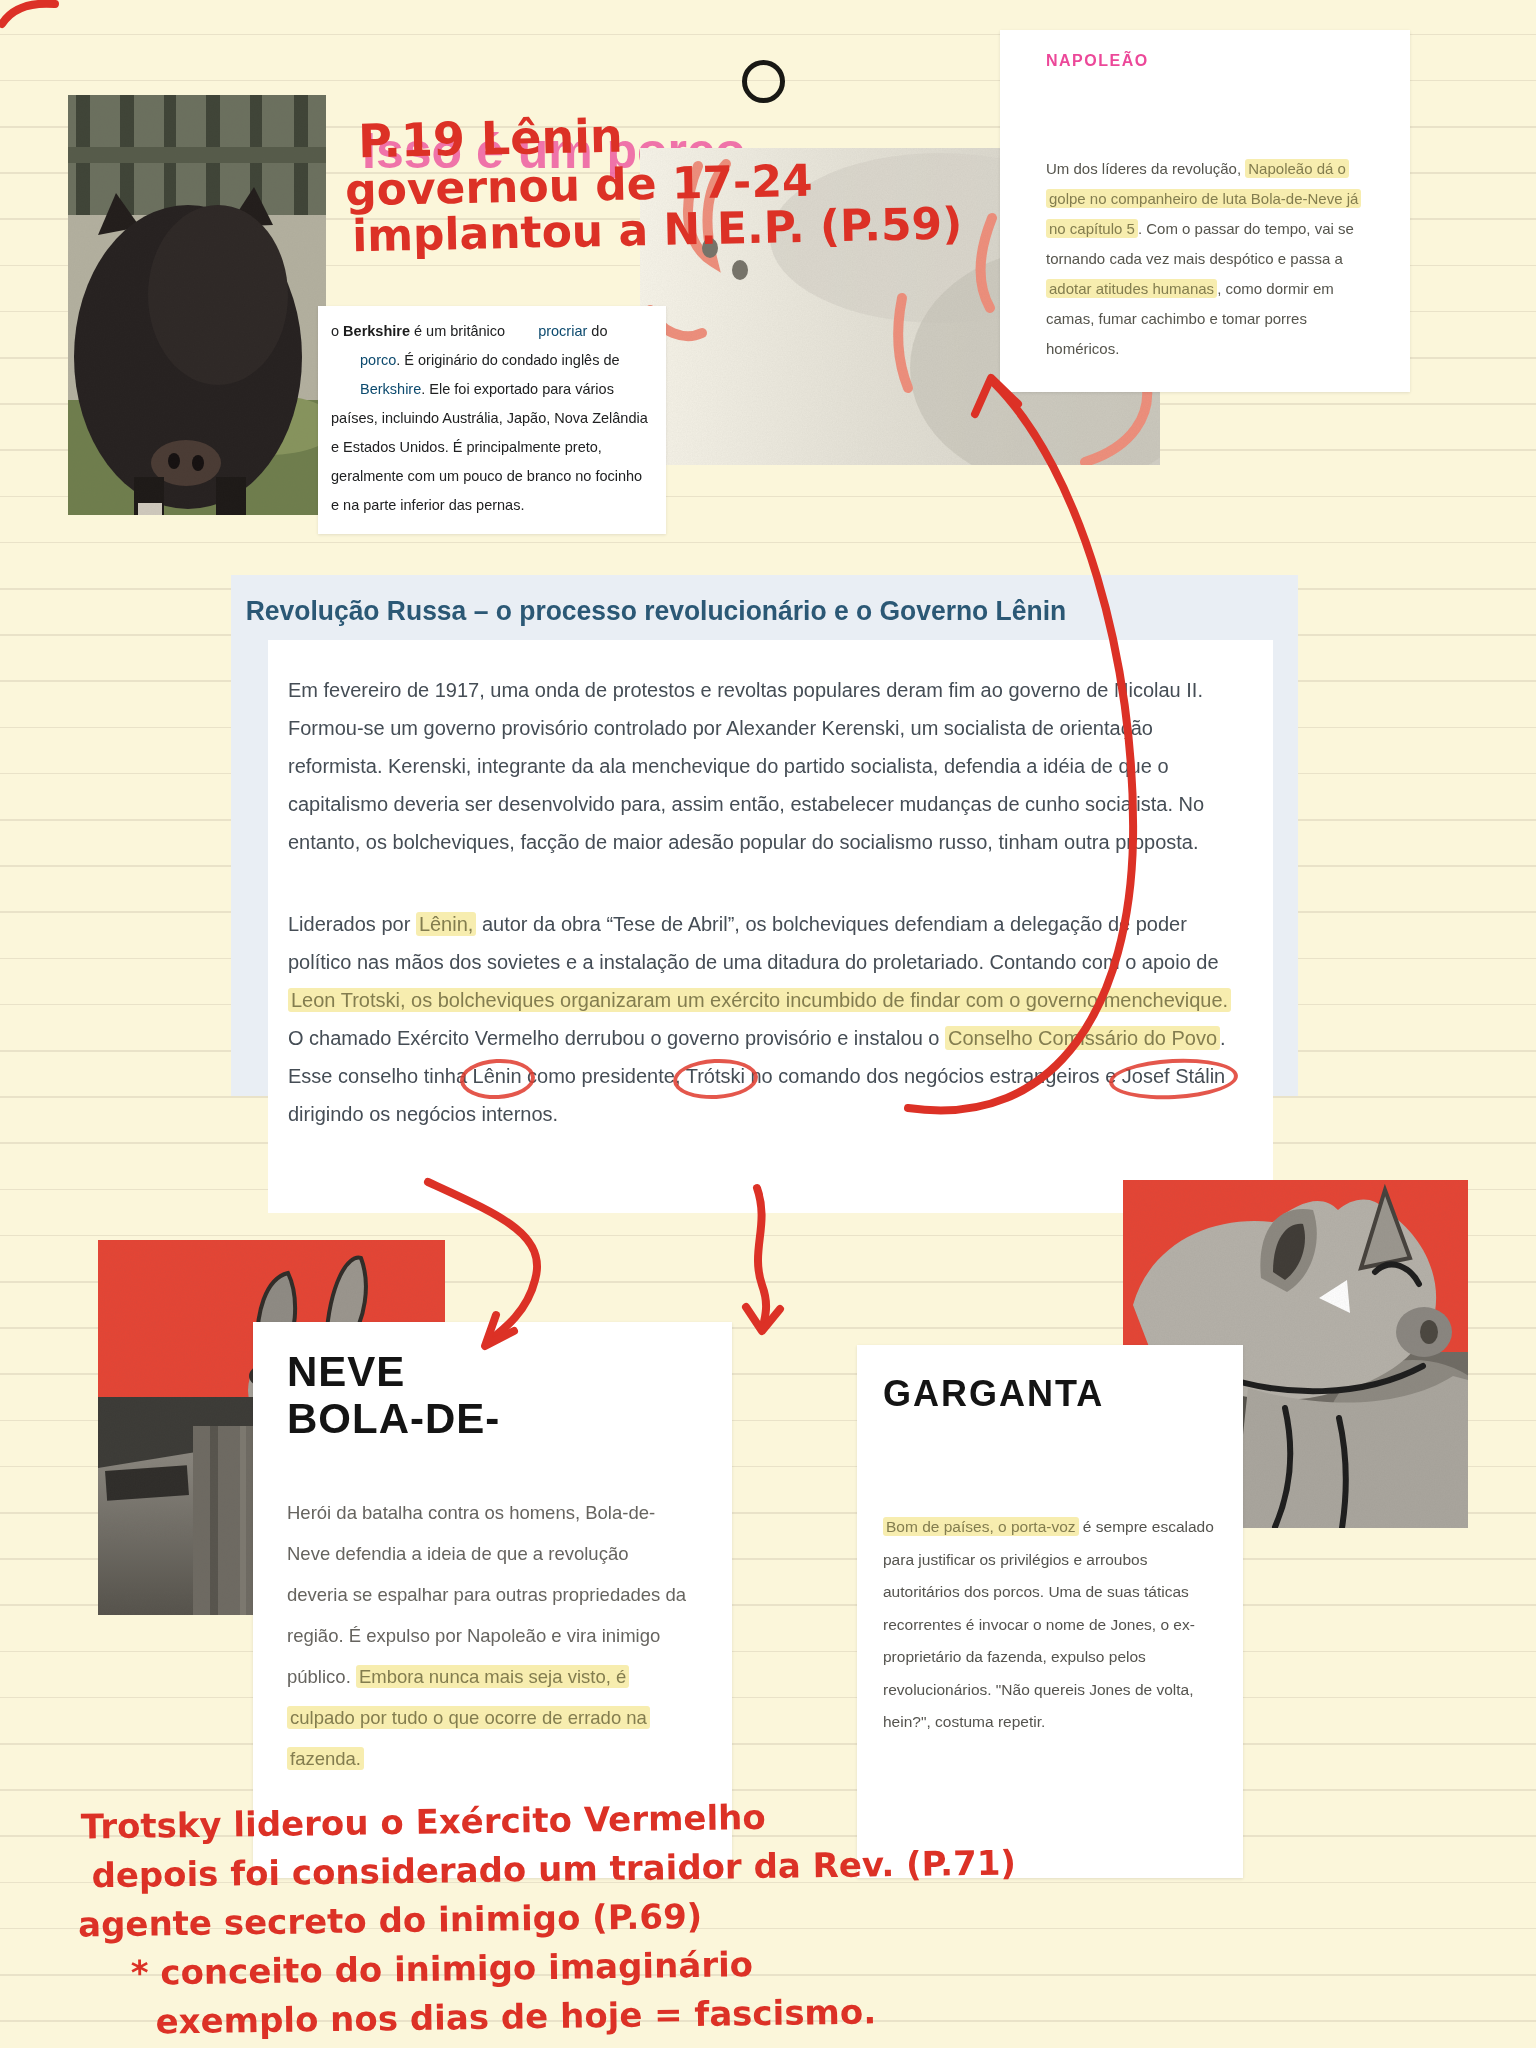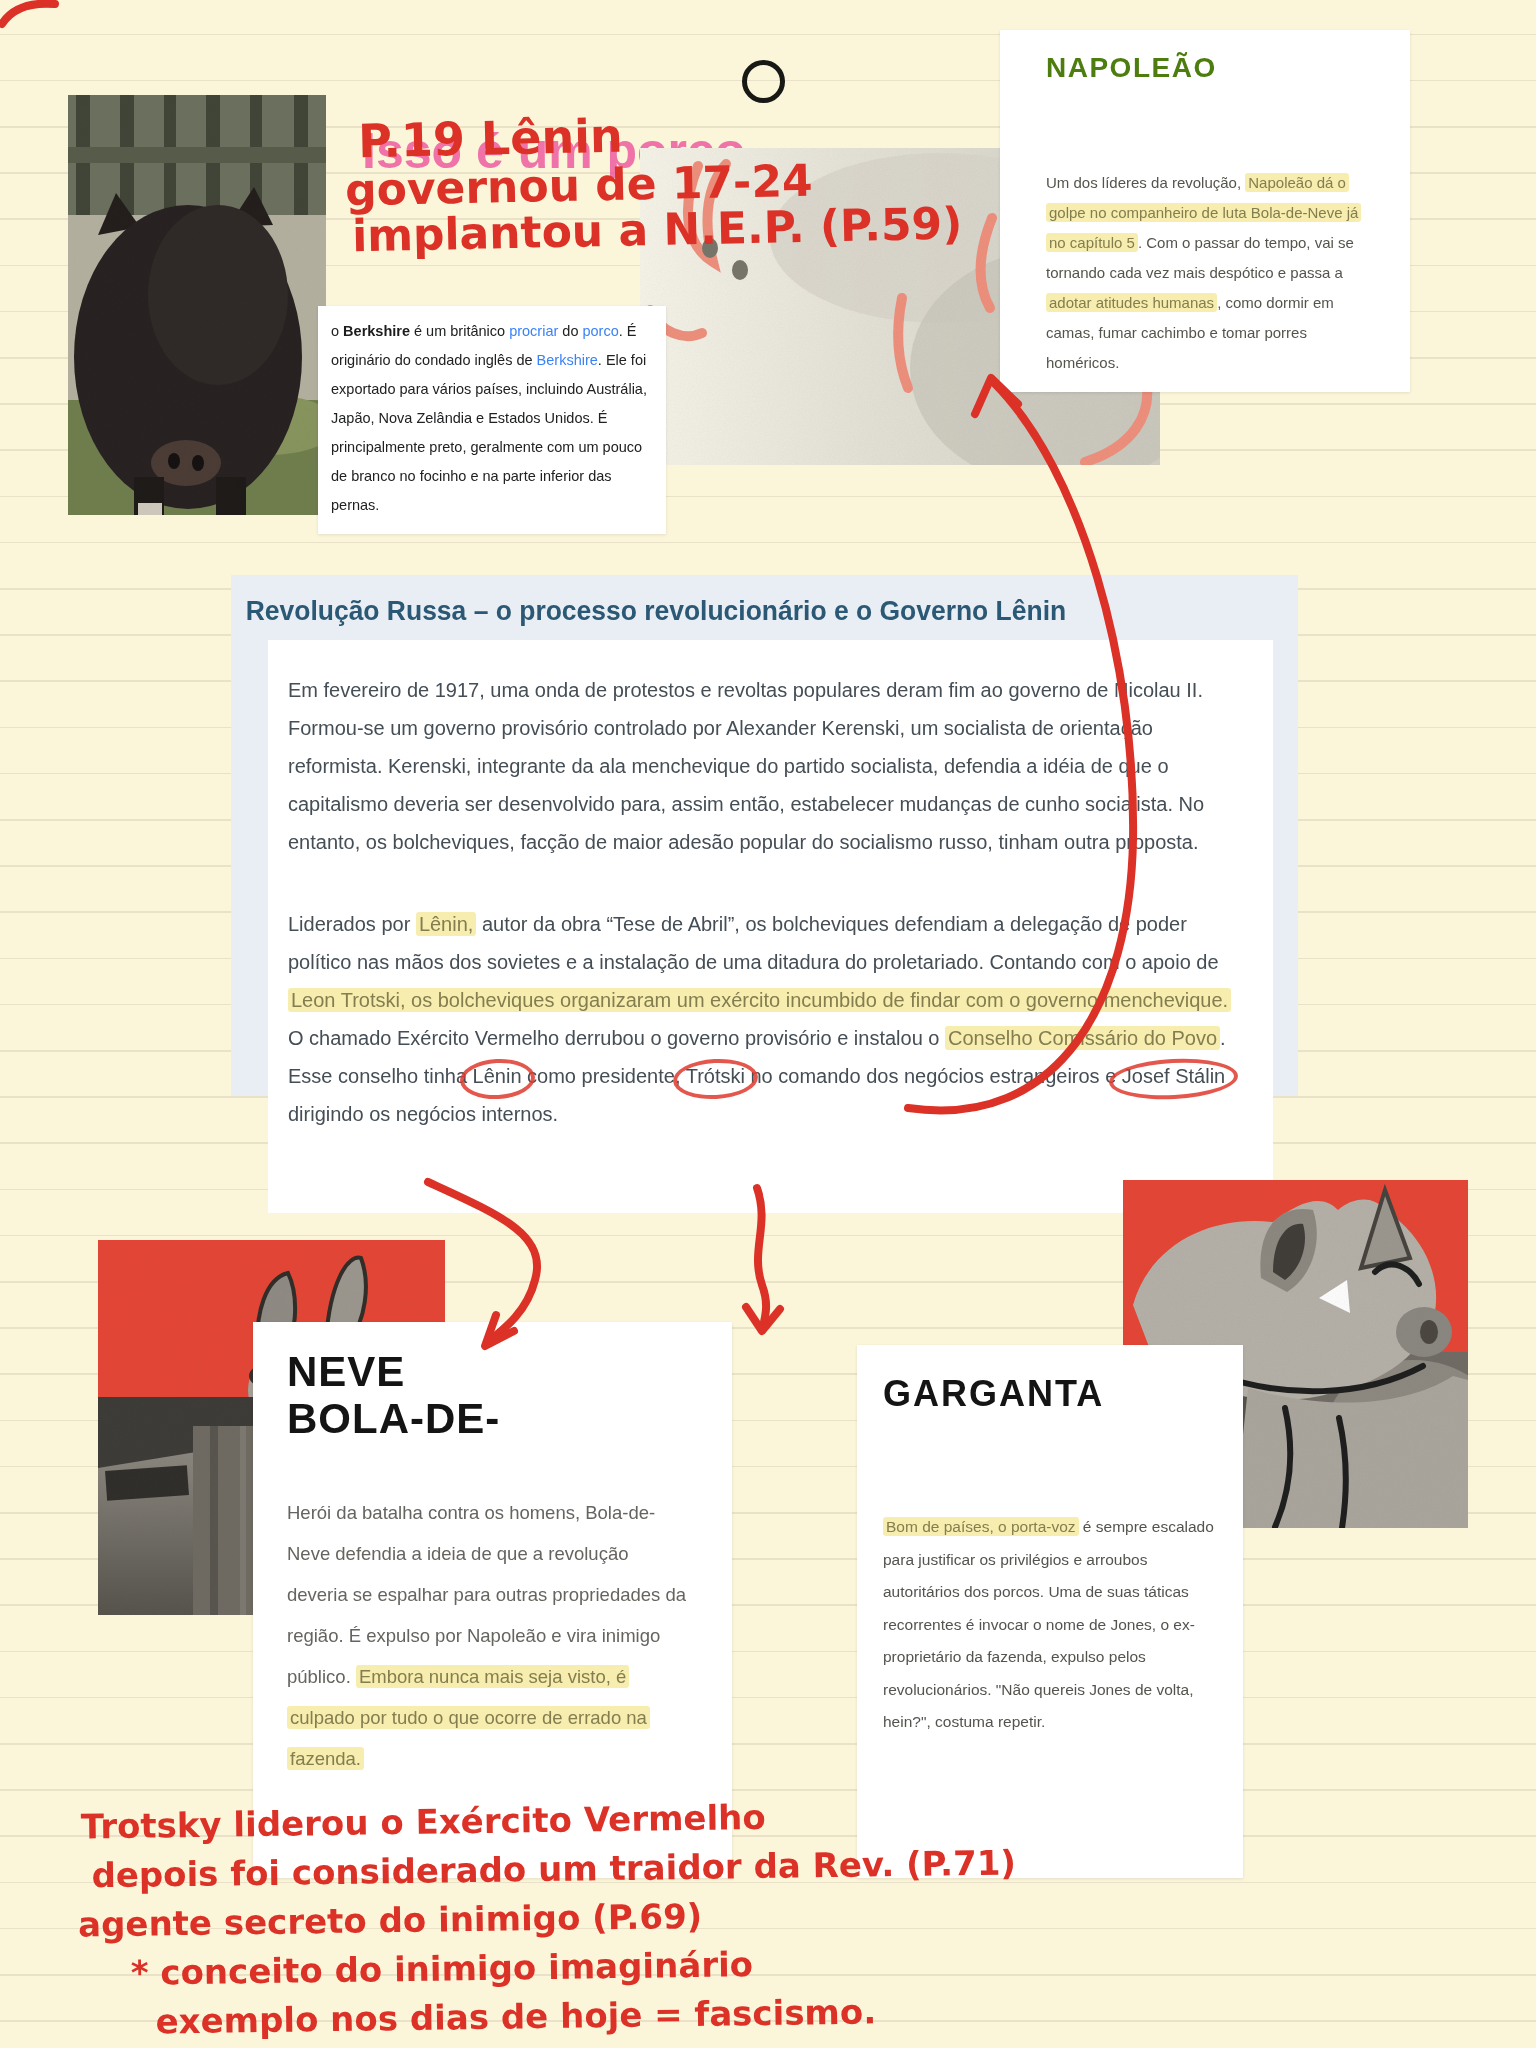--- a/index.html
+++ b/index.html
@@ -6,21 +6,21 @@
   body{
     width:1536px;height:2048px;position:relative;overflow:hidden;
     font-family:"Liberation Sans",sans-serif;
     background:repeating-linear-gradient(180deg,#fbf6da 0px,#fbf6da 44.6px,#e9e2c8 44.6px,#e9e2c8 46.2px);
     background-position:0 -11px;
   }
   .abs{position:absolute;}
   
   .hl{background:#f7edaf;color:#837d4f;border-radius:3px;padding:1px 3px;-webkit-box-decoration-break:clone;box-decoration-break:clone;}
   .b{font-weight:700;color:#1c1c1c;}
-  .link{color:#3b82f6;}
+  .link{color:#0c4a6e;margin-left:29px;}
   .circ{position:relative;white-space:nowrap;}
   .circ::after{content:"";position:absolute;left:-13px;right:-13px;top:-6px;bottom:-12px;
     border:4px solid rgba(223,57,45,.85);border-radius:50%;transform:rotate(-3deg);pointer-events:none;}
   
   .ink{color:#dc3126;font-family:"DejaVu Sans",sans-serif;font-weight:700;line-height:1;white-space:nowrap;}
   #top-note{left:345px;top:112px;transform:rotate(-1.2deg);}
   #top-note .l1{font-size:46px;margin-left:14px;}
   #top-note .l2{font-size:44px;margin-top:4px;}
   #top-note .l3{font-size:44px;margin-top:2px;margin-left:6px;}
   #bottom-note{left:78px;top:1788px;transform:rotate(-0.8deg);}
@@ -29,21 +29,21 @@
   #bottom-note .o3{margin-left:0px;} #bottom-note .o4{margin-left:52px;}
   #bottom-note .o5{margin-left:76px;}
   #watermark{left:362px;top:122px;font-size:50px;font-weight:700;color:#ec4899;opacity:.75;white-space:nowrap;}
   
   #ring{left:742px;top:60px;width:33px;height:33px;border:5px solid #181814;border-radius:50%;background:transparent;}
   
   #berkshire-card{left:318px;top:306px;width:322px;background:#fff;padding:11px 13px 14px 13px;
     font-size:14.5px;line-height:29px;color:#202122;box-shadow:0 1px 3px rgba(0,0,0,.10);}
   
   #napoleao-card{left:1000px;top:30px;width:410px;height:362px;background:#fff;box-shadow:0 1px 3px rgba(0,0,0,.10);}
-  #napoleao-card h2{margin:22px 0 0 46px;font-size:28px;letter-spacing:1.5px;color:#4d7c0f;font-weight:800;}
+  #napoleao-card h2{margin:22px 0 0 46px;font-size:16px;letter-spacing:1.5px;color:#ec4899;font-weight:800;}
   #napoleao-card .body{margin:84px 34px 0 46px;font-size:15px;line-height:30px;color:#55544c;}
   
   #main-panel{left:231px;top:575px;width:1067px;height:521px;background:#e9eef4;}
   #main-panel .ptitle{padding:21px 0 0 15px;font-size:27px;font-weight:700;color:#2b5875;white-space:nowrap;transform:scaleX(.98);transform-origin:left top;}
   #main-panel .content{position:absolute;left:37px;top:65px;width:1005px;height:573px;background:#fff;}
   #main-panel .content p{margin:0;padding:0 28px 0 20px;font-size:20px;line-height:38px;color:#454d55;}
   #main-panel .content p.p1{padding-top:31px;}
   #main-panel .content p.p2{padding-top:44px;}
   
   #bola-card{left:253px;top:1322px;width:479px;height:556px;background:#fff;box-shadow:0 1px 3px rgba(0,0,0,.10);}

